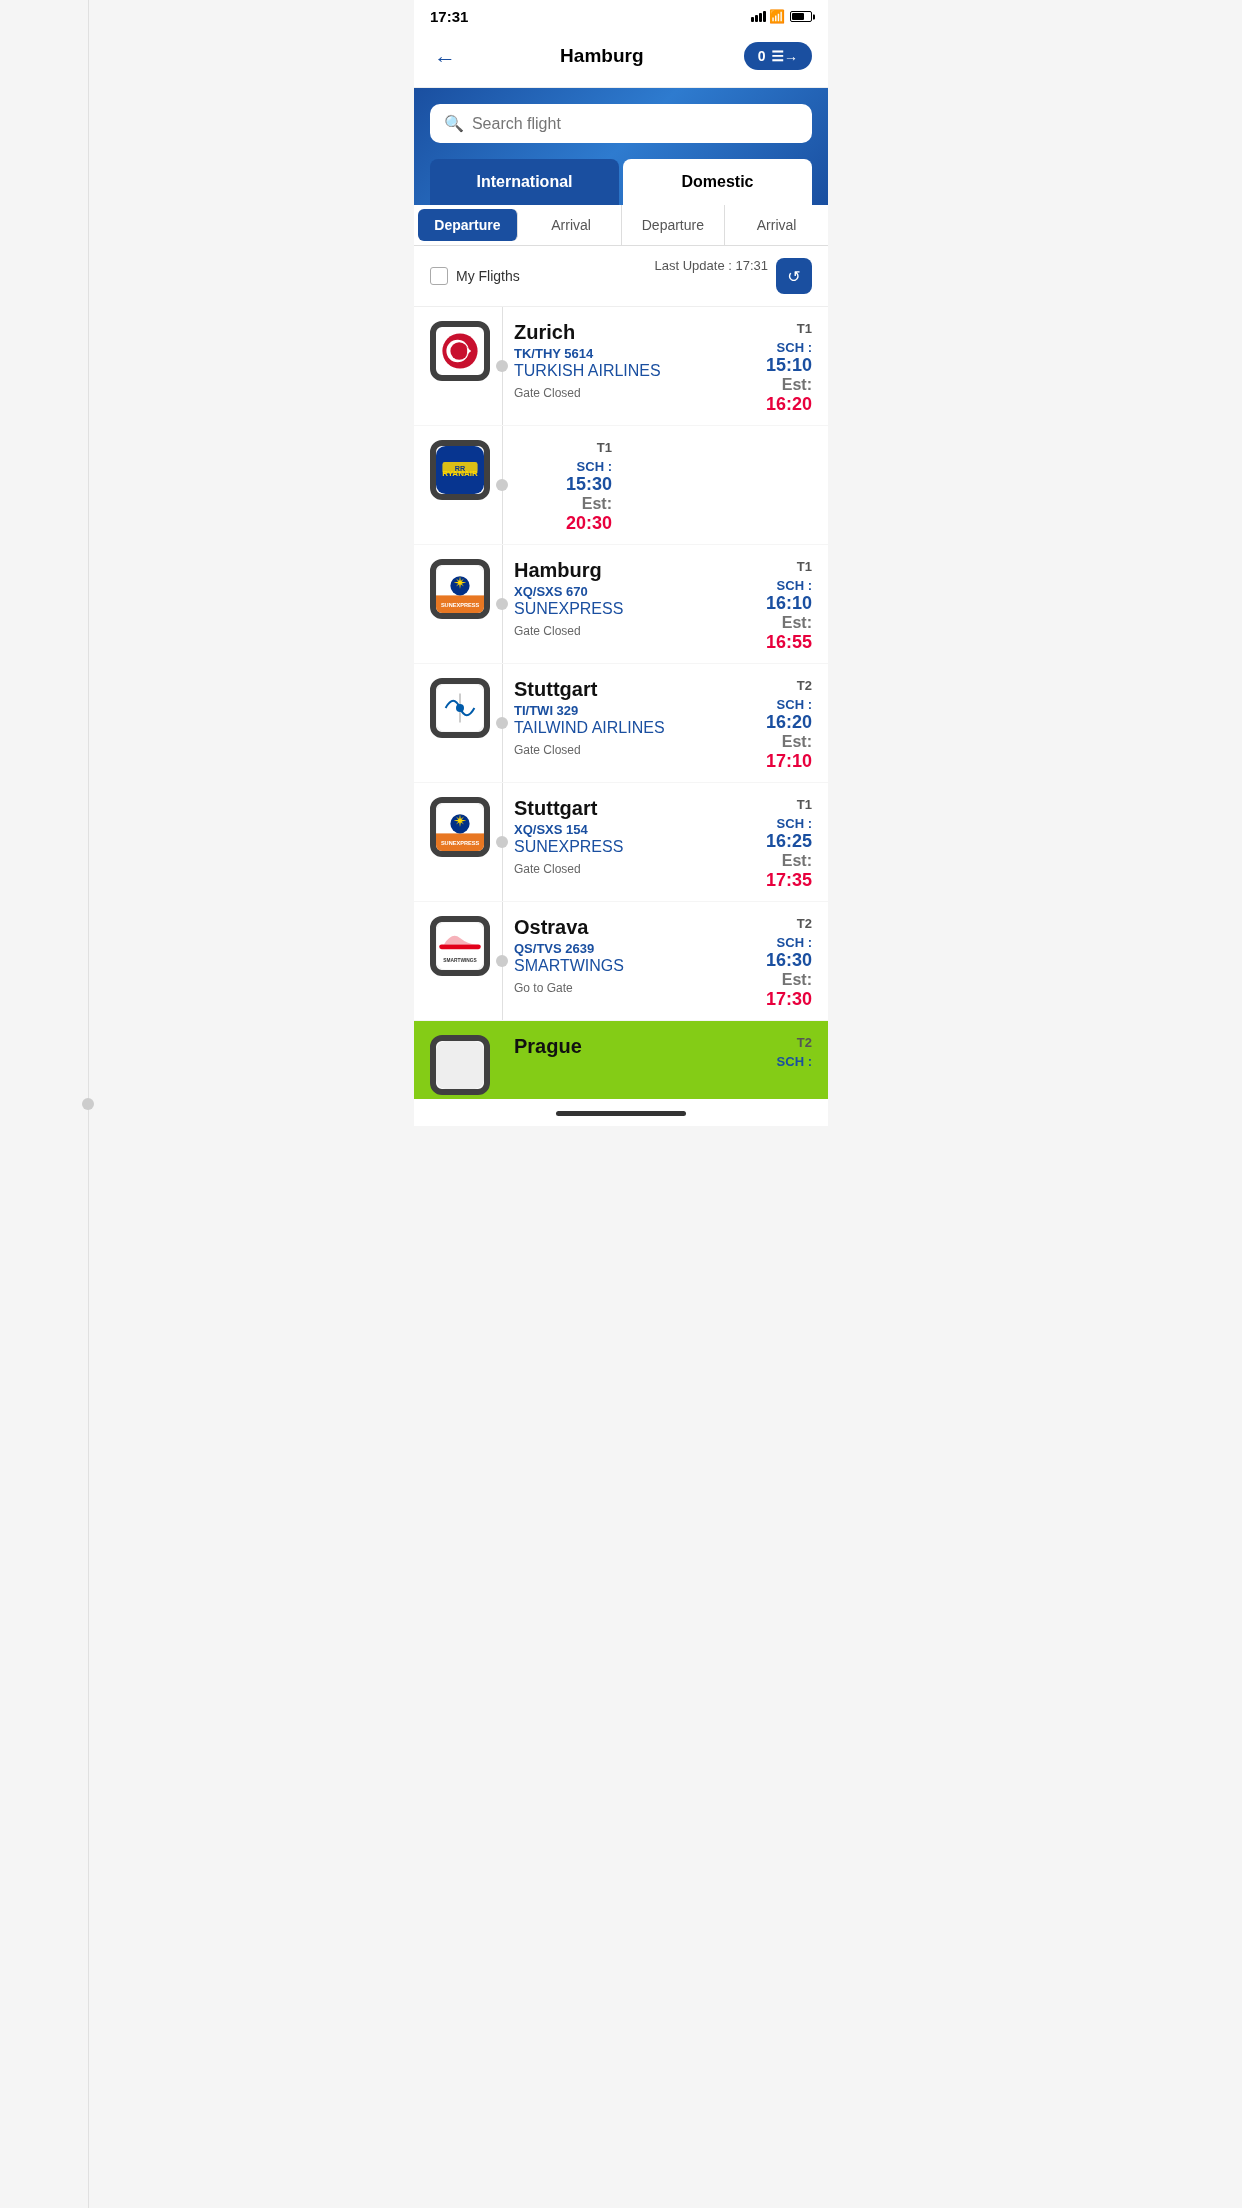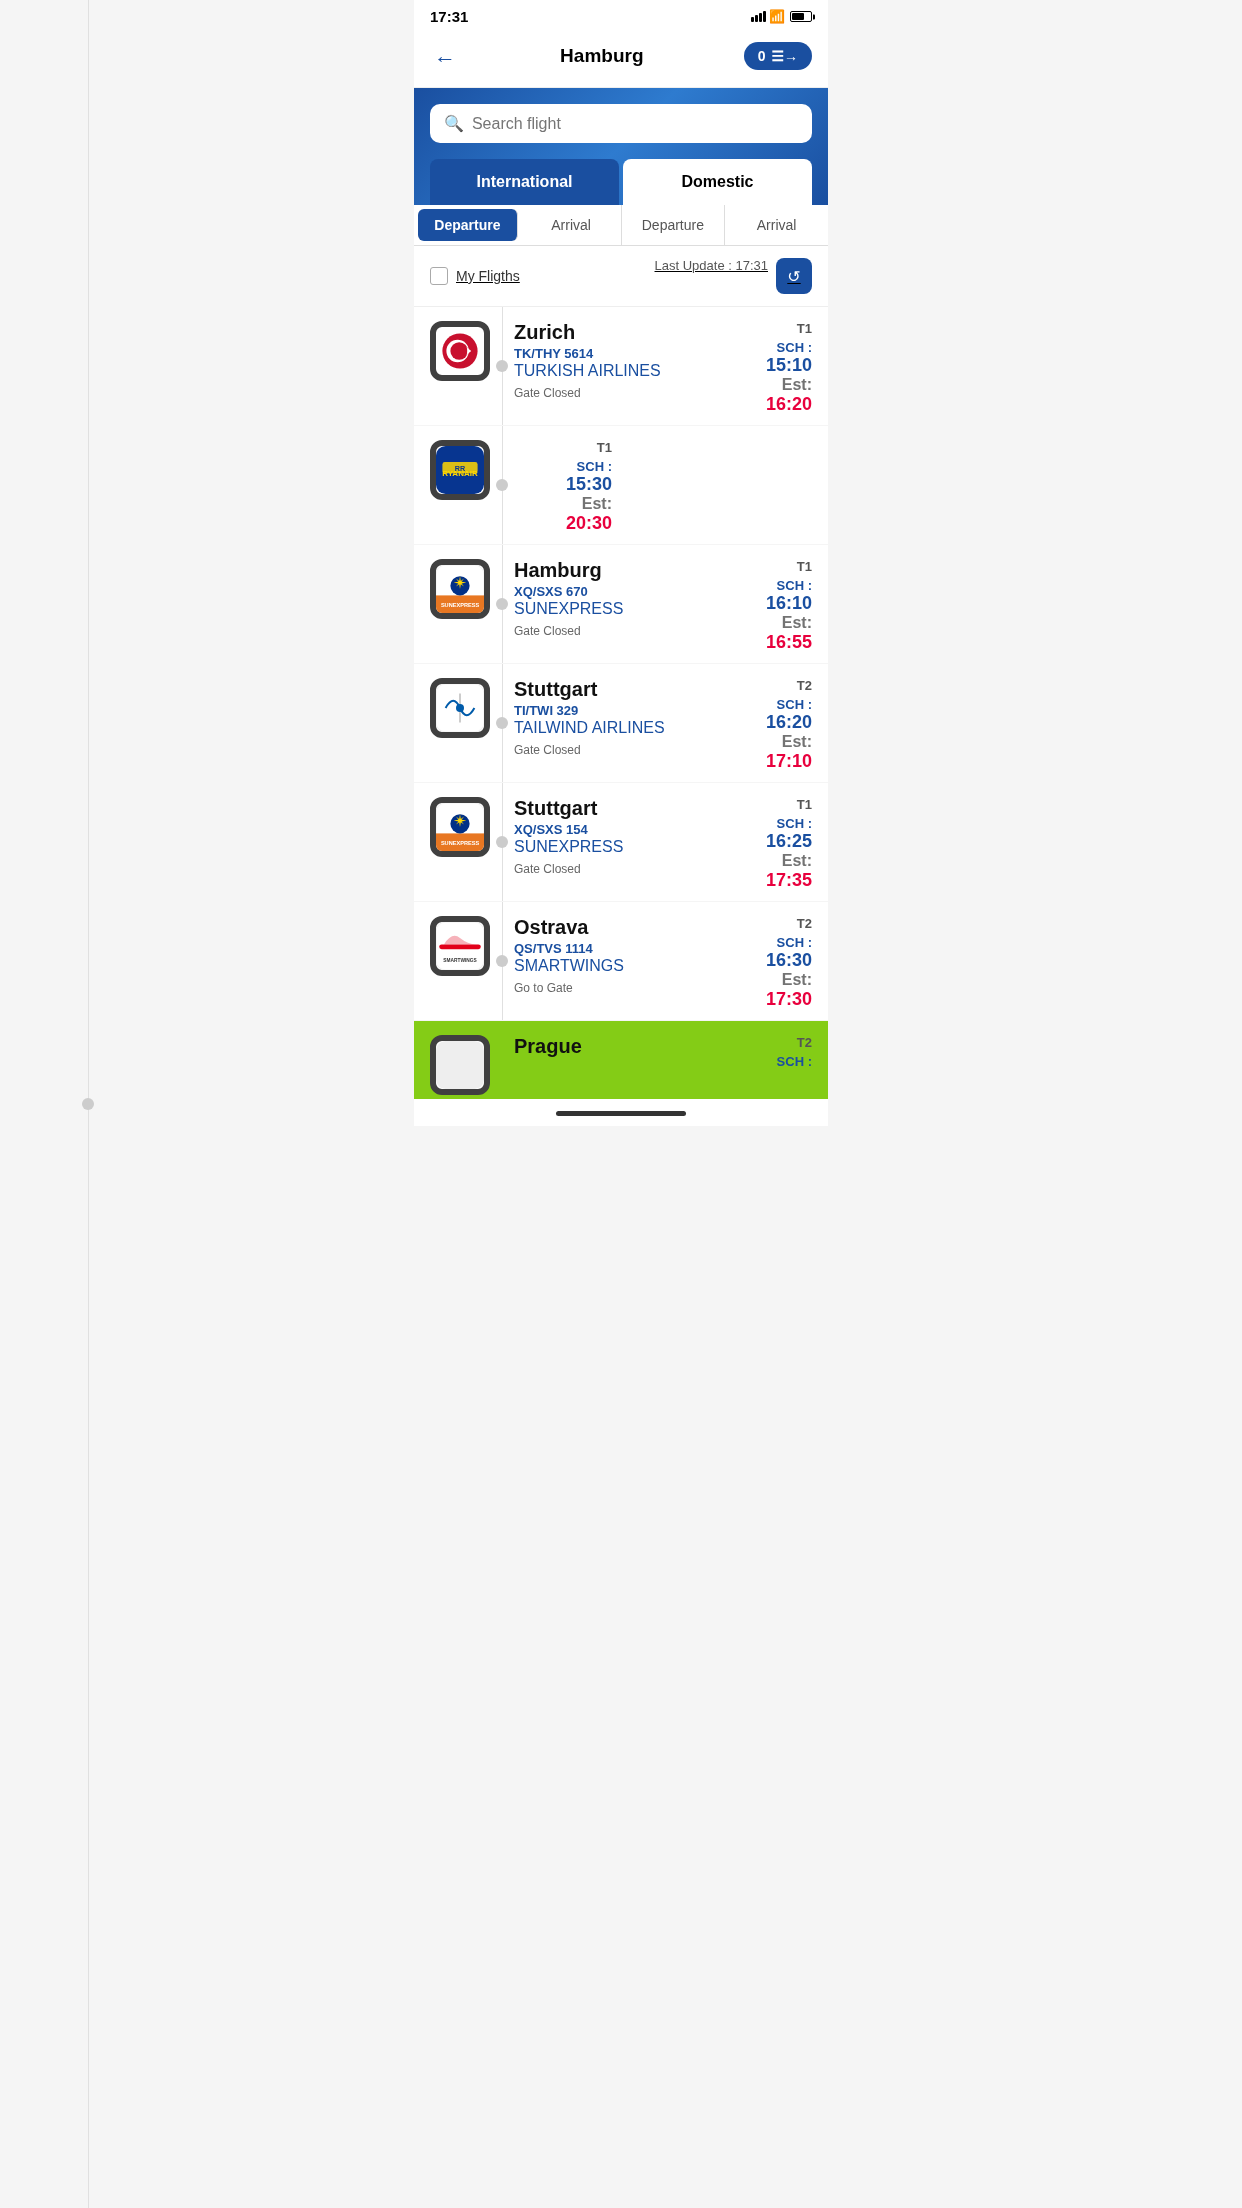--- a/index.html
+++ b/index.html
@@ -175,21 +175,20 @@
     .sub-tabs-dom { flex: 1; display: flex; }
 
     
     .filter-bar {
       background: #fff;
       display: flex;
       align-items: center;
       justify-content: space-between;
       padding: 12px 16px;
       border-bottom: 1px solid #eee;
-      text-decoration: underline;
     }
     .my-flights {
       display: flex;
       align-items: center;
       gap: 8px;
       font-size: 14px;
       color: #333;
     }
     .checkbox {
       width: 18px;
@@ -543,21 +542,21 @@
       <rect width="60" height="60" rx="12" fill="#fff" stroke="#eee" stroke-width="1"></rect>
       <rect x="4" y="28" width="52" height="6" rx="3" fill="#e2001a"></rect>
       <path d="M10,28 Q20,12 30,20 Q40,28 50,28" fill="#e2001a" opacity="0.3"></path>
       <text x="30" y="50" font-size="6" fill="#333" font-weight="bold" text-anchor="middle" font-family="Arial">SMARTWINGS</text>
     </svg>
       </div>
     <div class="divider-line"></div>
     <div class="dot"></div>
     <div class="flight-info" style="padding-left:12px">
       <div class="flight-dest">Ostrava</div>
-      <div class="flight-code">QS/TVS 1114</div>
+      <div class="flight-code">QS/TVS 2639</div>
       <div class="flight-airline">SMARTWINGS</div>
       <div class="flight-status">Go to Gate</div>
     </div>
     <div class="flight-right">
       <div class="terminal-badge">T2</div>
       <div class="time-info">
         <div class="time-sch-label">SCH :</div>
         <div class="time-sch-val">16:30</div>
         <div class="time-est-label">Est:</div>
         <div class="time-est-val">17:30</div>

